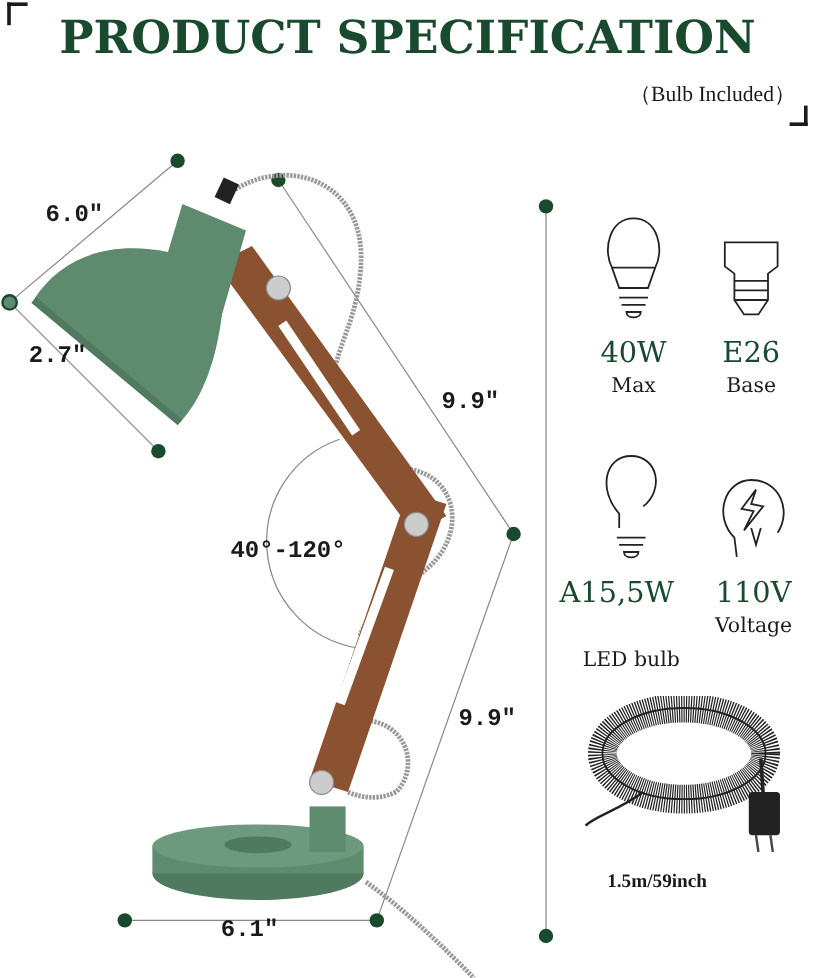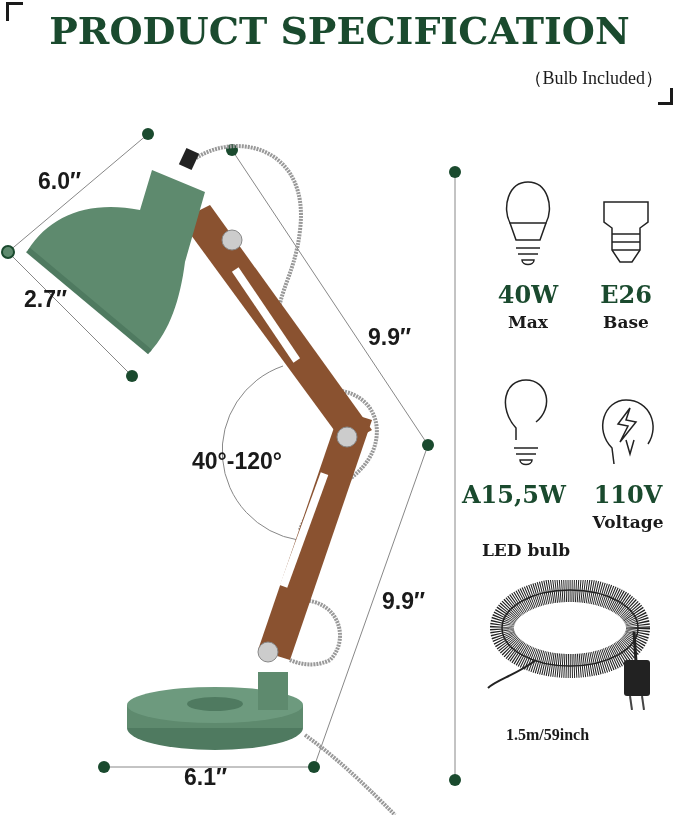--- a/index.html
+++ b/index.html
@@ -2,23 +2,23 @@
 <html><head>
 <meta charset="utf-8">
 <style>
   html,body{margin:0;padding:0;background:#fff;}
   body{width:679px;height:815px;position:relative;overflow:hidden;font-family:"DejaVu Serif",serif;}
   .abs{position:absolute;}
   .title{left:0;top:8px;width:679px;text-align:center;font-family:"DejaVu Serif",serif;font-weight:bold;font-size:38px;color:#1a4a2e;letter-spacing:0px;transform:scaleX(1.0);white-space:nowrap;}
   .subtitle{right:16px;top:66px;font-size:18px;font-weight:normal;color:#1a1a1a;font-family:"Liberation Serif",serif;}
   .corner-tl{left:6px;top:2px;width:14px;height:16px;border-left:3px solid #1a1a1a;border-top:3px solid #1a1a1a;}
   .corner-br{right:6px;top:88px;width:12px;height:14px;border-right:3px solid #1a1a1a;border-bottom:3px solid #1a1a1a;}
-  .dim{font-family:Liberation Sans, sans-serif;font-weight:bold;color:#1a1a1a;font-size:23px;}
-  .spec-val{font-family:"DejaVu Serif",serif;font-weight:bold;color:#1a4a2e;font-size:24px;text-align:center;}
-  .spec-lbl{font-family:"DejaVu Serif",serif;font-weight:bold;color:#1a1a1a;font-size:17px;text-align:center;}
+  .dim{font-family:Liberation Mono, monospace;font-weight:bold;color:#1a1a1a;font-size:20px;}
+  .spec-val{font-family:"DejaVu Serif",serif;font-weight:normal;color:#1a4a2e;font-size:24px;text-align:center;}
+  .spec-lbl{font-family:"DejaVu Serif",serif;font-weight:normal;color:#1a1a1a;font-size:17px;text-align:center;}
   .cord-lbl{font-family:"Liberation Serif",serif;font-weight:bold;color:#1a1a1a;font-size:16px;margin-top:16px;}
 </style>
 </head>
 <body>
 
 <div class="abs corner-tl"></div>
 <div class="abs corner-br"></div>
 <div class="abs title">PRODUCT SPECIFICATION</div>
 <div class="abs subtitle">（Bulb Included）</div>
 

